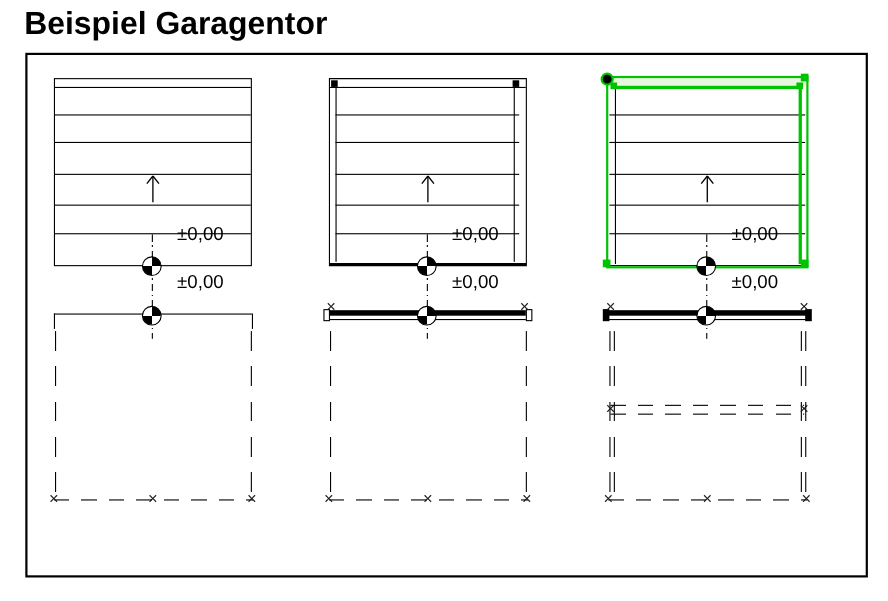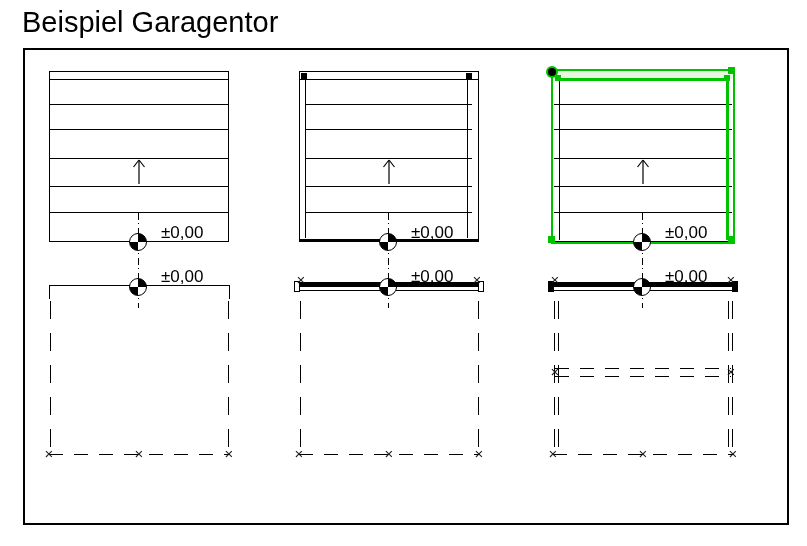--- a/index.html
+++ b/index.html
@@ -1,20 +1,20 @@
 <!DOCTYPE html>
 <html><head>
 <meta charset="utf-8">
 <style>
   html,body{margin:0;padding:0;background:#fff;}
   body{width:807px;height:546px;position:relative;overflow:hidden;
        font-family:"Liberation Sans","DejaVu Sans",sans-serif;color:#000;}
   .abs{position:absolute;}
   
-  #page-title{left:22px;top:6px;font-size:29px;font-weight:normal;letter-spacing:0px;text-align:right;}
+  #page-title{left:22px;top:6px;font-size:29px;font-weight:bold;letter-spacing:0px;text-align:right;}
   #frame{left:23px;top:48px;width:762px;height:473px;border:2px solid #000;background:#fff;}
   
   .drawing{position:absolute;top:66px;width:180px;height:408px;}
   #drawing-1{left:49px;}
   #drawing-2{left:299px;}
   #drawing-3{left:553px;}
   
   .door{position:absolute;left:0;top:5px;width:180px;height:171px;border:1px solid #000;box-sizing:border-box;background:#fff;}
   .door-b{border:1.5px solid #000;border-bottom:3px solid #000;}
   .hline{position:absolute;left:0;width:100%;height:0;border-top:1px solid #000;}
@@ -29,21 +29,21 @@
   .sel-rect{position:absolute;left:-2px;top:3px;width:180px;height:171px;border:2.5px solid var(--green);box-sizing:content-box;background:transparent;z-index:3;}
   .sel-band{position:absolute;left:0;top:5px;width:180px;height:8px;background:#e7f7df;z-index:1;}
   .sel-hline{position:absolute;left:3px;top:12px;width:174px;height:2.5px;background:var(--green);z-index:3;}
   .sel-sq{position:absolute;width:7px;height:7px;background:var(--green);z-index:6;}
   .handle-dot{position:absolute;left:-7px;top:0px;width:8px;height:8px;border-radius:50%;background:#000;border:2.5px solid var(--green);z-index:7;}
   .door-c-lines .hline{z-index:2;}
   .sel-vl-black{position:absolute;left:6px;top:12px;width:0;height:162px;border-left:1px solid #000;z-index:2;}
   .sel-vl-green{position:absolute;left:173px;top:12px;width:2.5px;height:162px;background:var(--green);z-index:4;}
   
   .arrow-up{position:absolute;left:82px;top:92px;z-index:2;}
-  .level-label{position:absolute;left:112px;font-size:17px;line-height:18px;white-space:nowrap;z-index:4;margin-top:20px;}
+  .level-label{position:absolute;left:112px;font-size:17px;line-height:18px;white-space:nowrap;z-index:4;}
   .lbl-top{top:138px;}
   .lbl-bot{top:182px;}
   .datum{position:absolute;left:80px;width:18px;height:18px;border:1px solid #000;border-radius:50%;box-sizing:border-box;z-index:5;
          background:conic-gradient(#000 0 90deg,#fff 90deg 180deg,#000 180deg 270deg,#fff 270deg 360deg);}
   .datum-1{top:167px;}
   .datum-2{top:212px;}
   .centerline{position:absolute;left:89px;top:147px;width:1px;height:95px;z-index:1;
         background:repeating-linear-gradient(to bottom,#000 0 7px,transparent 7px 10px,#000 10px 11.5px,transparent 11.5px 15px);}
   
   .plan-topline{position:absolute;left:0;top:219px;width:180px;height:0;border-top:1px solid #000;}

